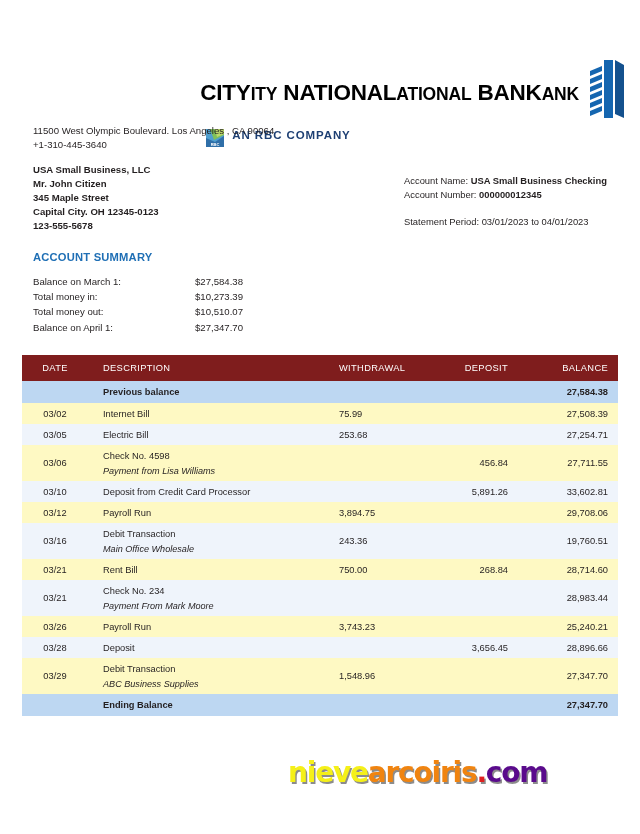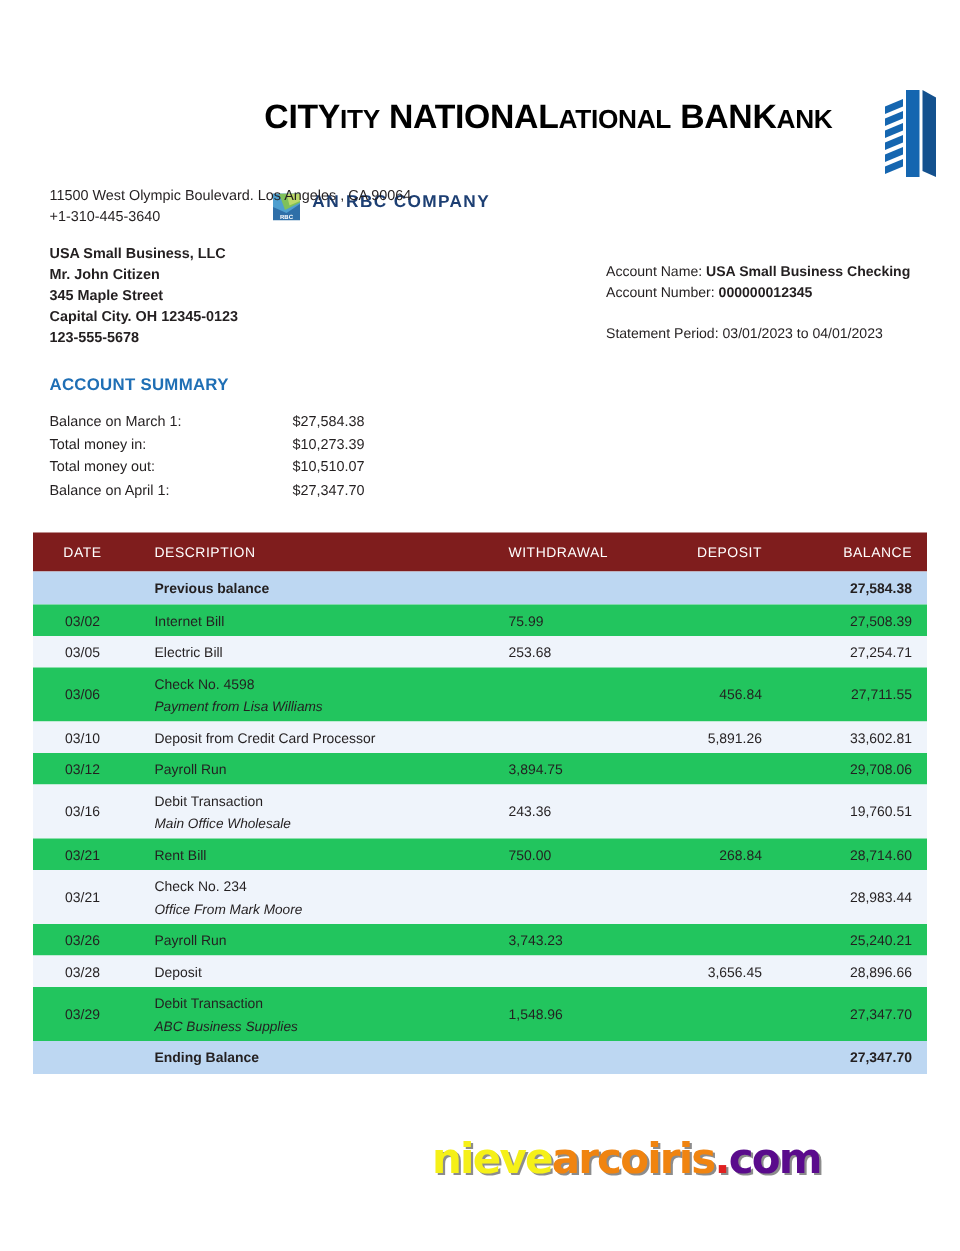--- a/index.html
+++ b/index.html
@@ -18,23 +18,22 @@
 
   
   .logo-block {
     position: absolute;
     top: 58px;
     right: 14px;
     text-align: right;
   }
   .logo-row {
     display: flex;
-    align-items: flex-start;
+    align-items: center;
     justify-content: flex-end;
-    gap: 24px;
   }
   .logo-wordmark {
     font-family: "Liberation Sans", sans-serif;
     font-weight: bold;
     font-size: 22.5px;
     letter-spacing: -0.2px;
     color: #000000;
     line-height: 1;
     padding-top: 9px;
     white-space: nowrap;
@@ -181,21 +180,21 @@
     text-align: right;
     padding-right: 16px;
     font-size: 9.3px;
   }
   .txn tbody td.d-bal {
     text-align: right;
     padding-right: 10px;
     font-size: 9.3px;
   }
   .txn tbody tr.stripe td { background: #eff4fb; }
-  .txn tbody tr.plain  td { background: #22c55e; }
+  .txn tbody tr.plain  td { background: #fef9c3; }
 
   .txn tbody tr.summary-row td {
     background: #bdd7f2;
     font-weight: bold;
     padding-top: 6px;
     padding-bottom: 6px;
   }
 
   .sub-note {
     display: block;
@@ -379,21 +378,21 @@
       </tr>
       <tr class="plain">
         <td class="d-date">03/21</td>
         <td class="d-desc">Rent Bill</td>
         <td class="d-wdr">750.00</td>
         <td class="d-dep">268.84</td>
         <td class="d-bal">28,714.60</td>
       </tr>
       <tr class="stripe tall">
         <td class="d-date">03/21</td>
-        <td class="d-desc">Check No. 234<span class="sub-note">Office From Mark Moore</span></td>
+        <td class="d-desc">Check No. 234<span class="sub-note">Payment From Mark Moore</span></td>
         <td class="d-wdr"></td>
         <td class="d-dep"></td>
         <td class="d-bal">28,983.44</td>
       </tr>
       <tr class="plain">
         <td class="d-date">03/26</td>
         <td class="d-desc">Payroll Run</td>
         <td class="d-wdr">3,743.23</td>
         <td class="d-dep"></td>
         <td class="d-bal">25,240.21</td>

